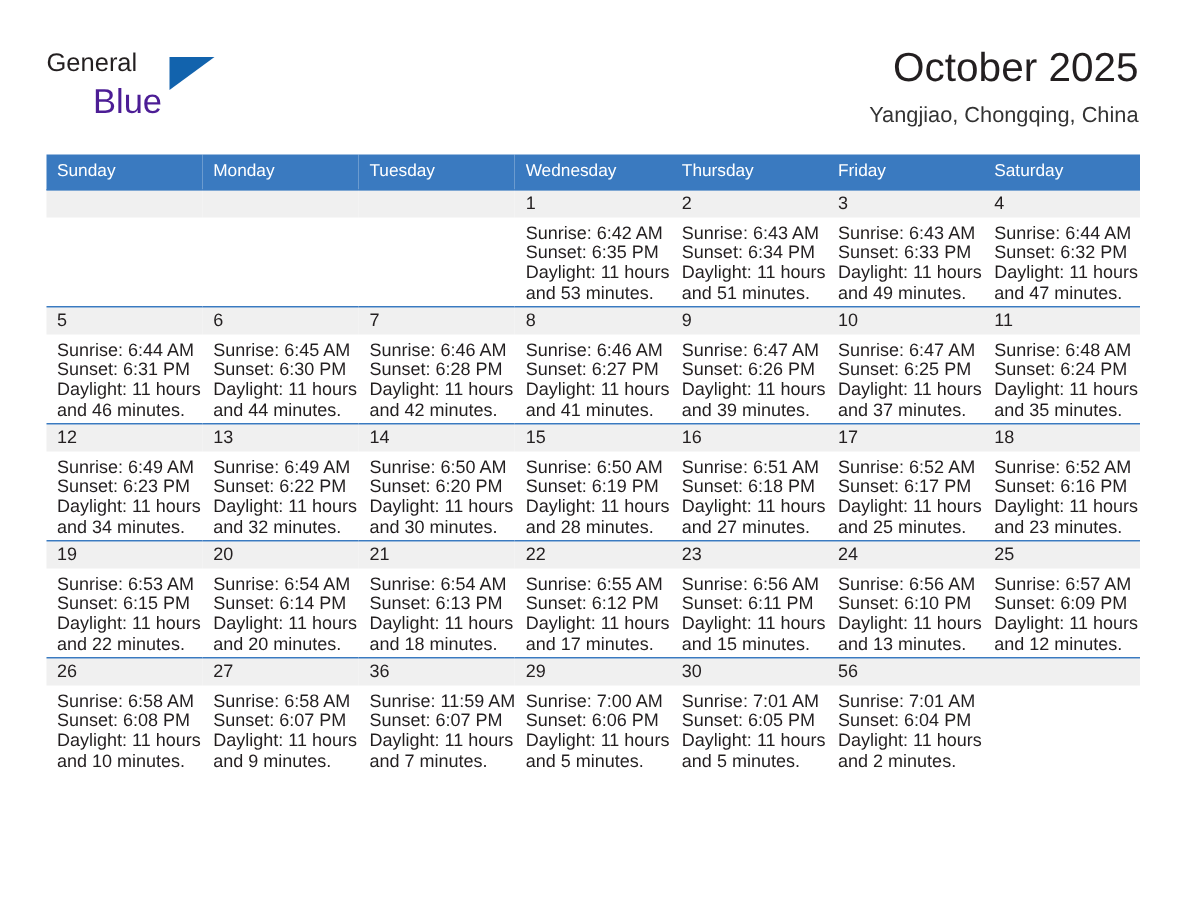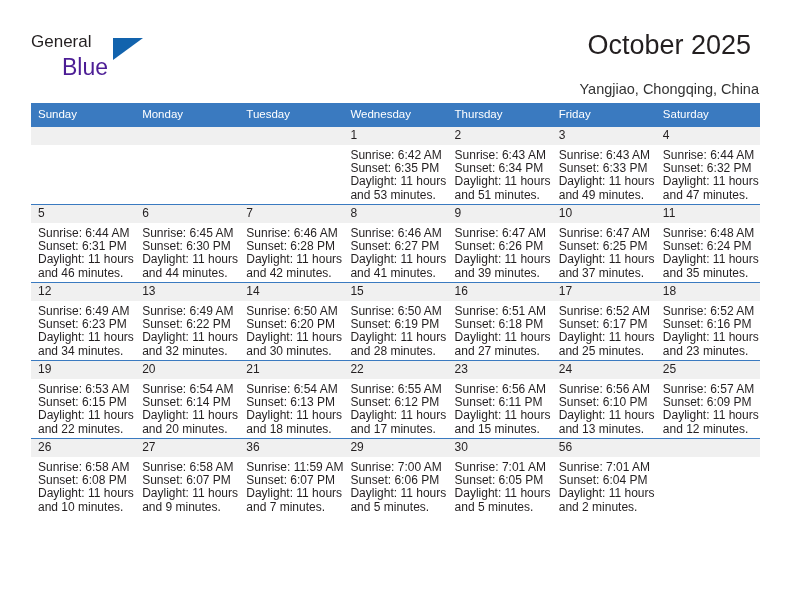--- a/index.html
+++ b/index.html
@@ -60,33 +60,33 @@
     width: 0;
     height: 0;
     border-left: 30px solid #1263ad;
     border-bottom: 22px solid transparent;
   }
 
   .title-block {
     position: absolute;
     right: 0;
     top: 0;
-    text-align: center;
+    text-align: right;
   }
   .cal-title {
     font-size: 27px;
     color: #231f20;
     line-height: 34px;
     white-space: nowrap;
   }
   .cal-subtitle {
     font-size: 14.5px;
     color: #333333;
     line-height: 22px;
-    margin-top: 16px;
+    margin-top: 4px;
     white-space: nowrap;
   }
 
   
   .calendar {
     position: absolute;
     left: 31px;
     top: 103px;
     width: 729px;
     border-collapse: collapse;

